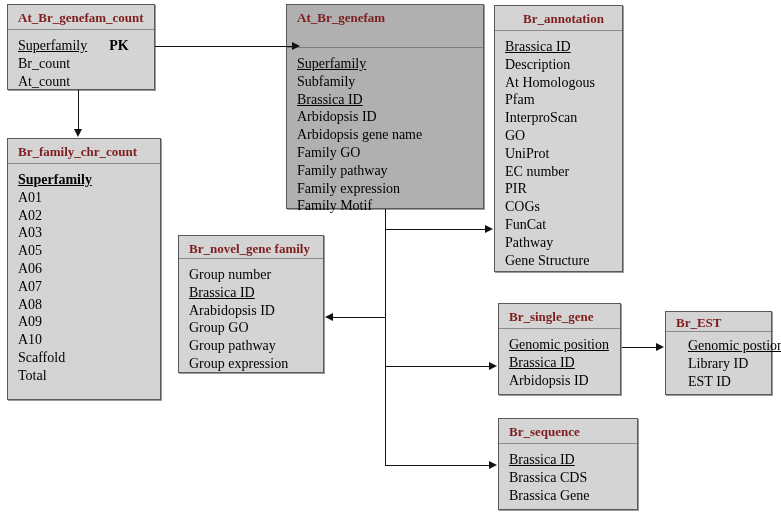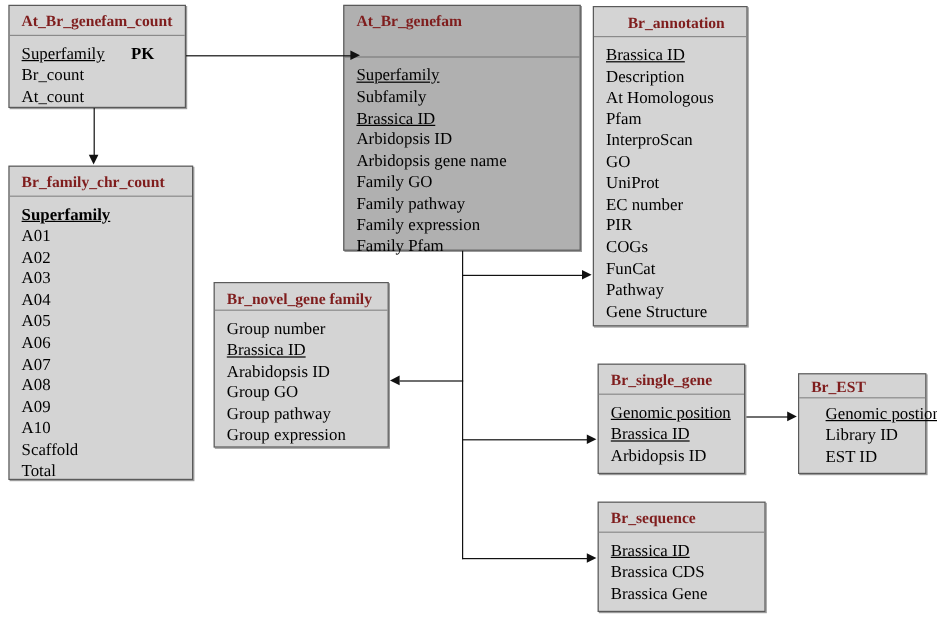--- a/index.html
+++ b/index.html
@@ -109,21 +109,20 @@
     </div>
   </div>
 
   <div class="entity" style="left:7px; top:138px; width:154px; height:262px;">
     <div class="entity-title">Br_family_chr_count</div>
     <div class="attr-list">
       <div class="attr key bold">Superfamily</div>
       <div class="attr">A01</div>
       <div class="attr">A02</div>
       <div class="attr">A03</div>
-      <div class="attr">A04</div>
       <div class="attr">A05</div>
       <div class="attr">A06</div>
       <div class="attr">A07</div>
       <div class="attr">A08</div>
       <div class="attr">A09</div>
       <div class="attr">A10</div>
       <div class="attr">Scaffold</div>
       <div class="attr">Total</div>
     </div>
   </div>
@@ -132,21 +131,21 @@
     <div class="entity-title" style="padding-bottom:22px;">At_Br_genefam</div>
     <div class="attr-list">
       <div class="attr key">Superfamily</div>
       <div class="attr">Subfamily</div>
       <div class="attr key">Brassica ID</div>
       <div class="attr">Arbidopsis ID</div>
       <div class="attr">Arbidopsis gene name</div>
       <div class="attr">Family GO</div>
       <div class="attr">Family pathway</div>
       <div class="attr">Family expression</div>
-      <div class="attr">Family Pfam</div>
+      <div class="attr">Family Motif</div>
     </div>
   </div>
 
   <div class="entity" style="left:494px; top:5px; width:129px; height:267px;">
     <div class="entity-title" style="padding-bottom:4px;text-align:center;">Br_annotation</div>
     <div class="attr-list">
       <div class="attr key">Brassica ID</div>
       <div class="attr">Description</div>
       <div class="attr">At Homologous</div>
       <div class="attr">Pfam</div>

